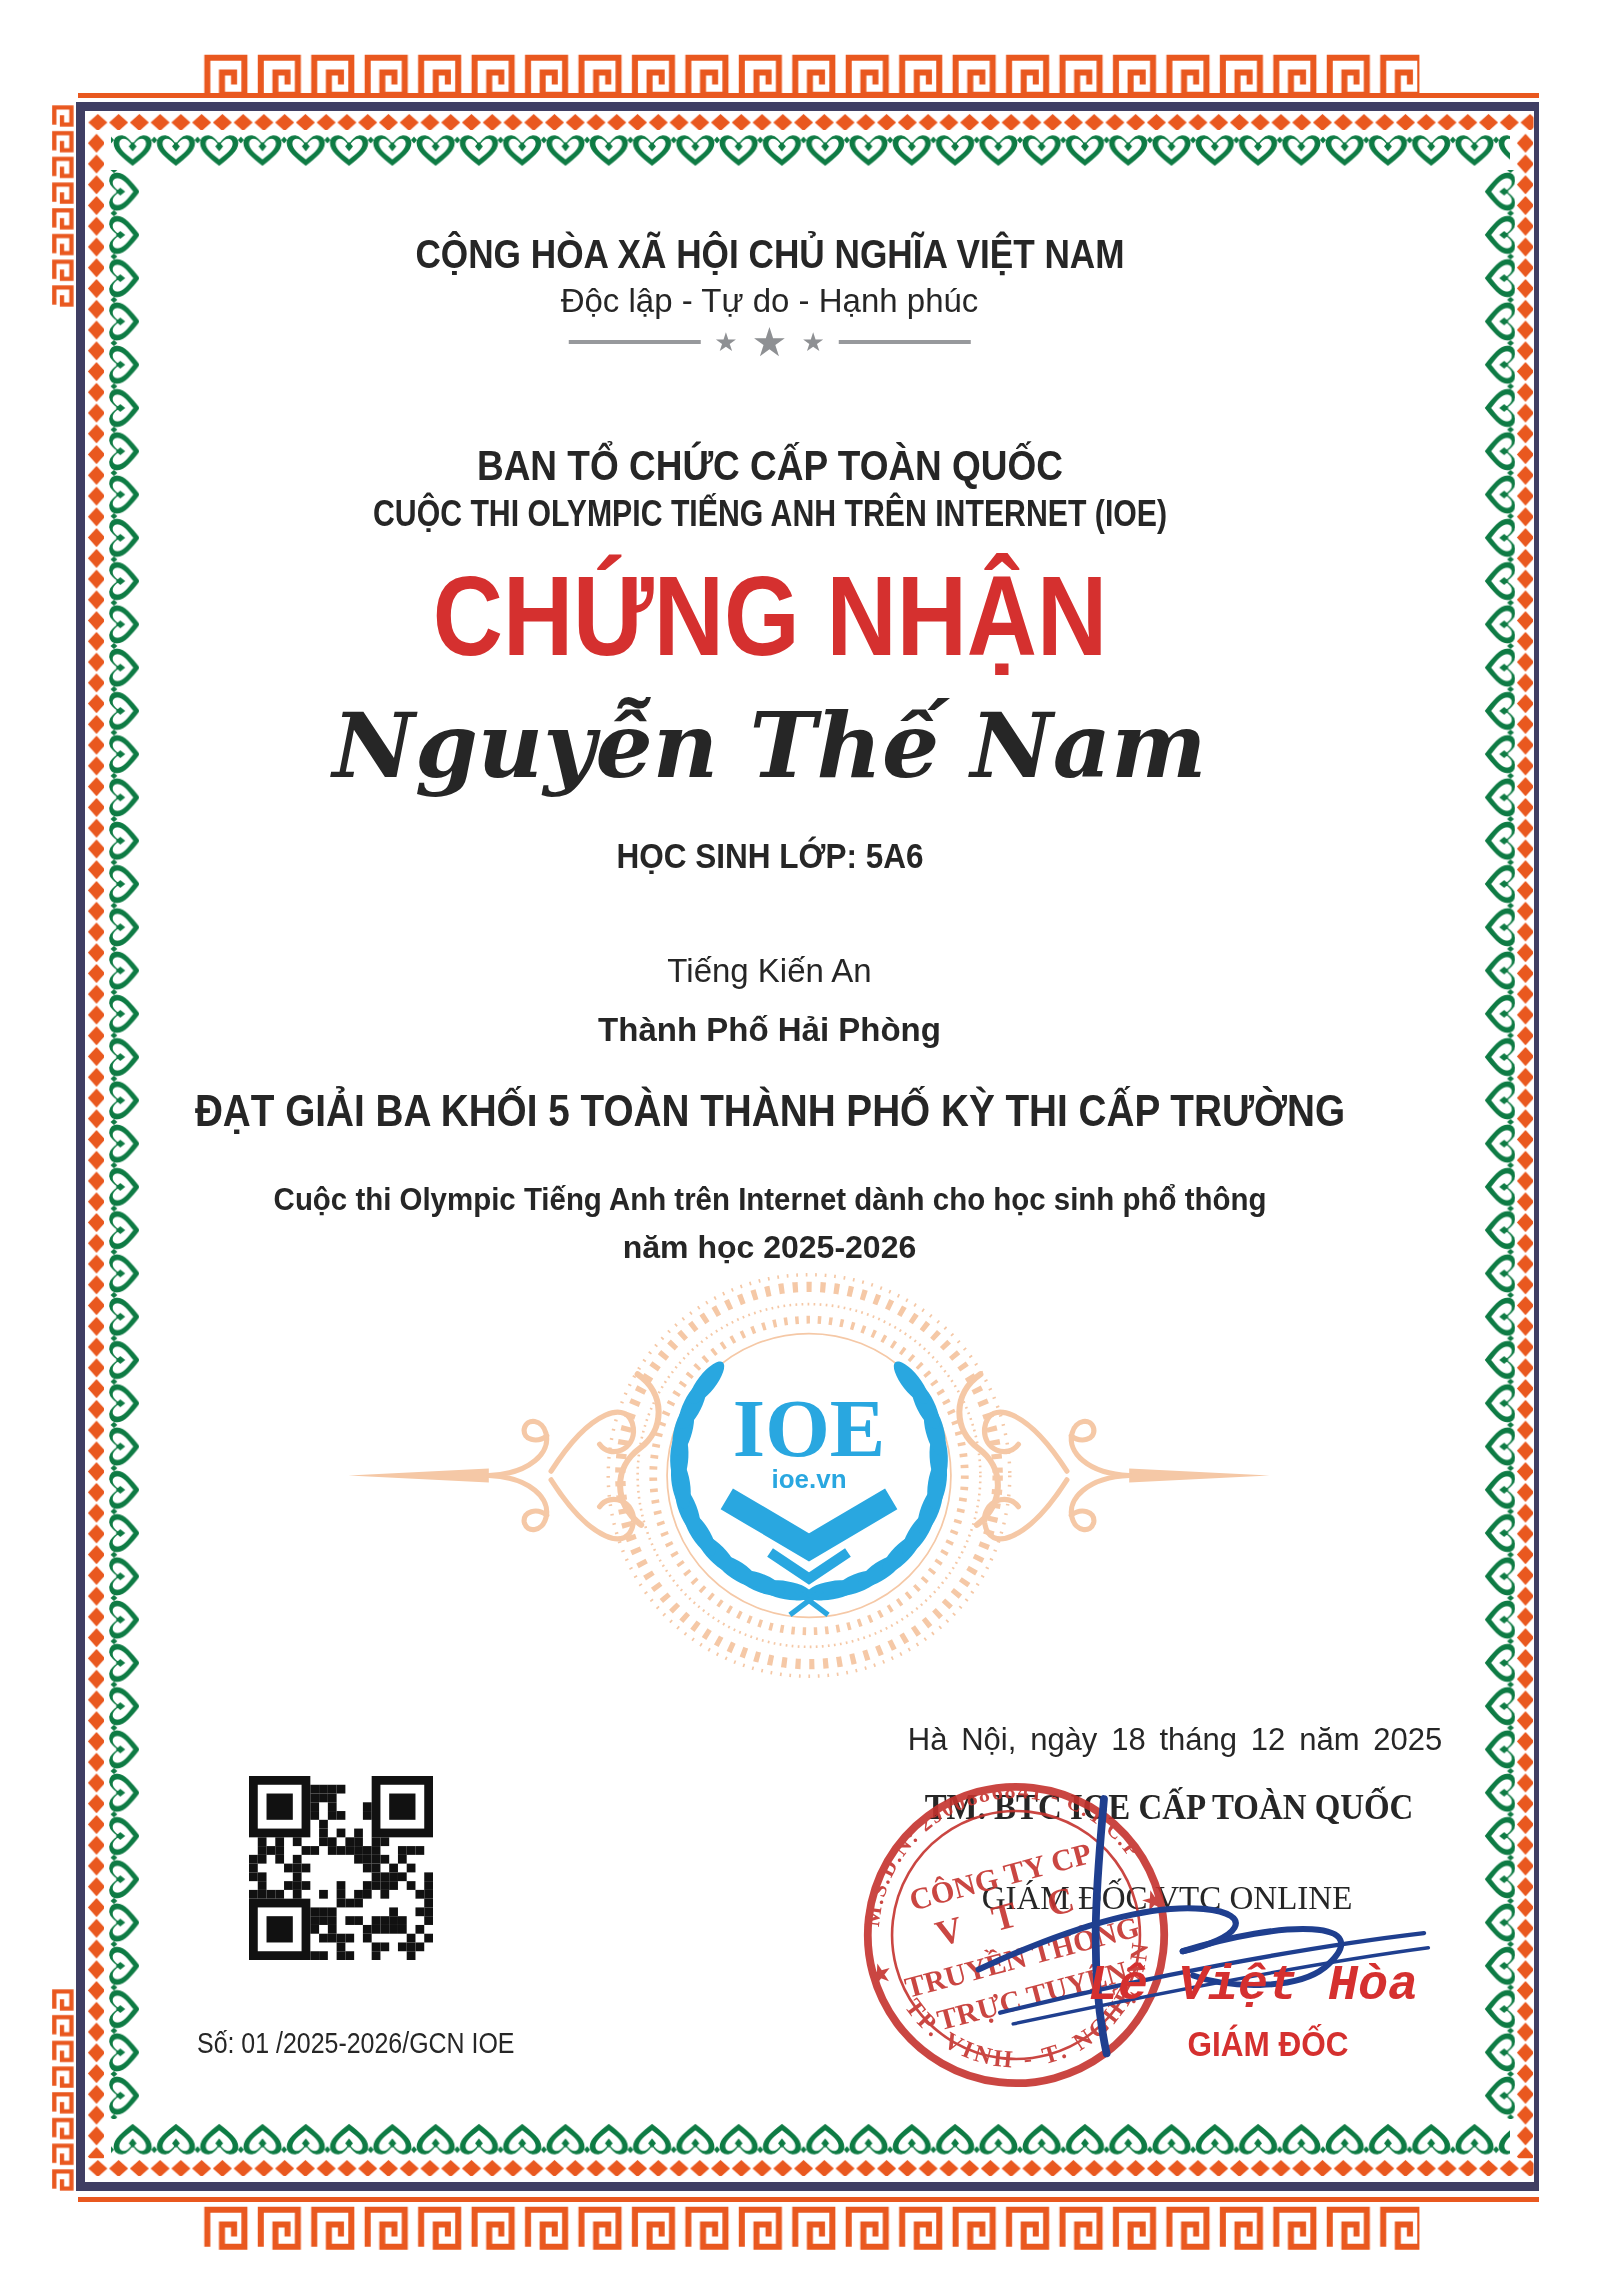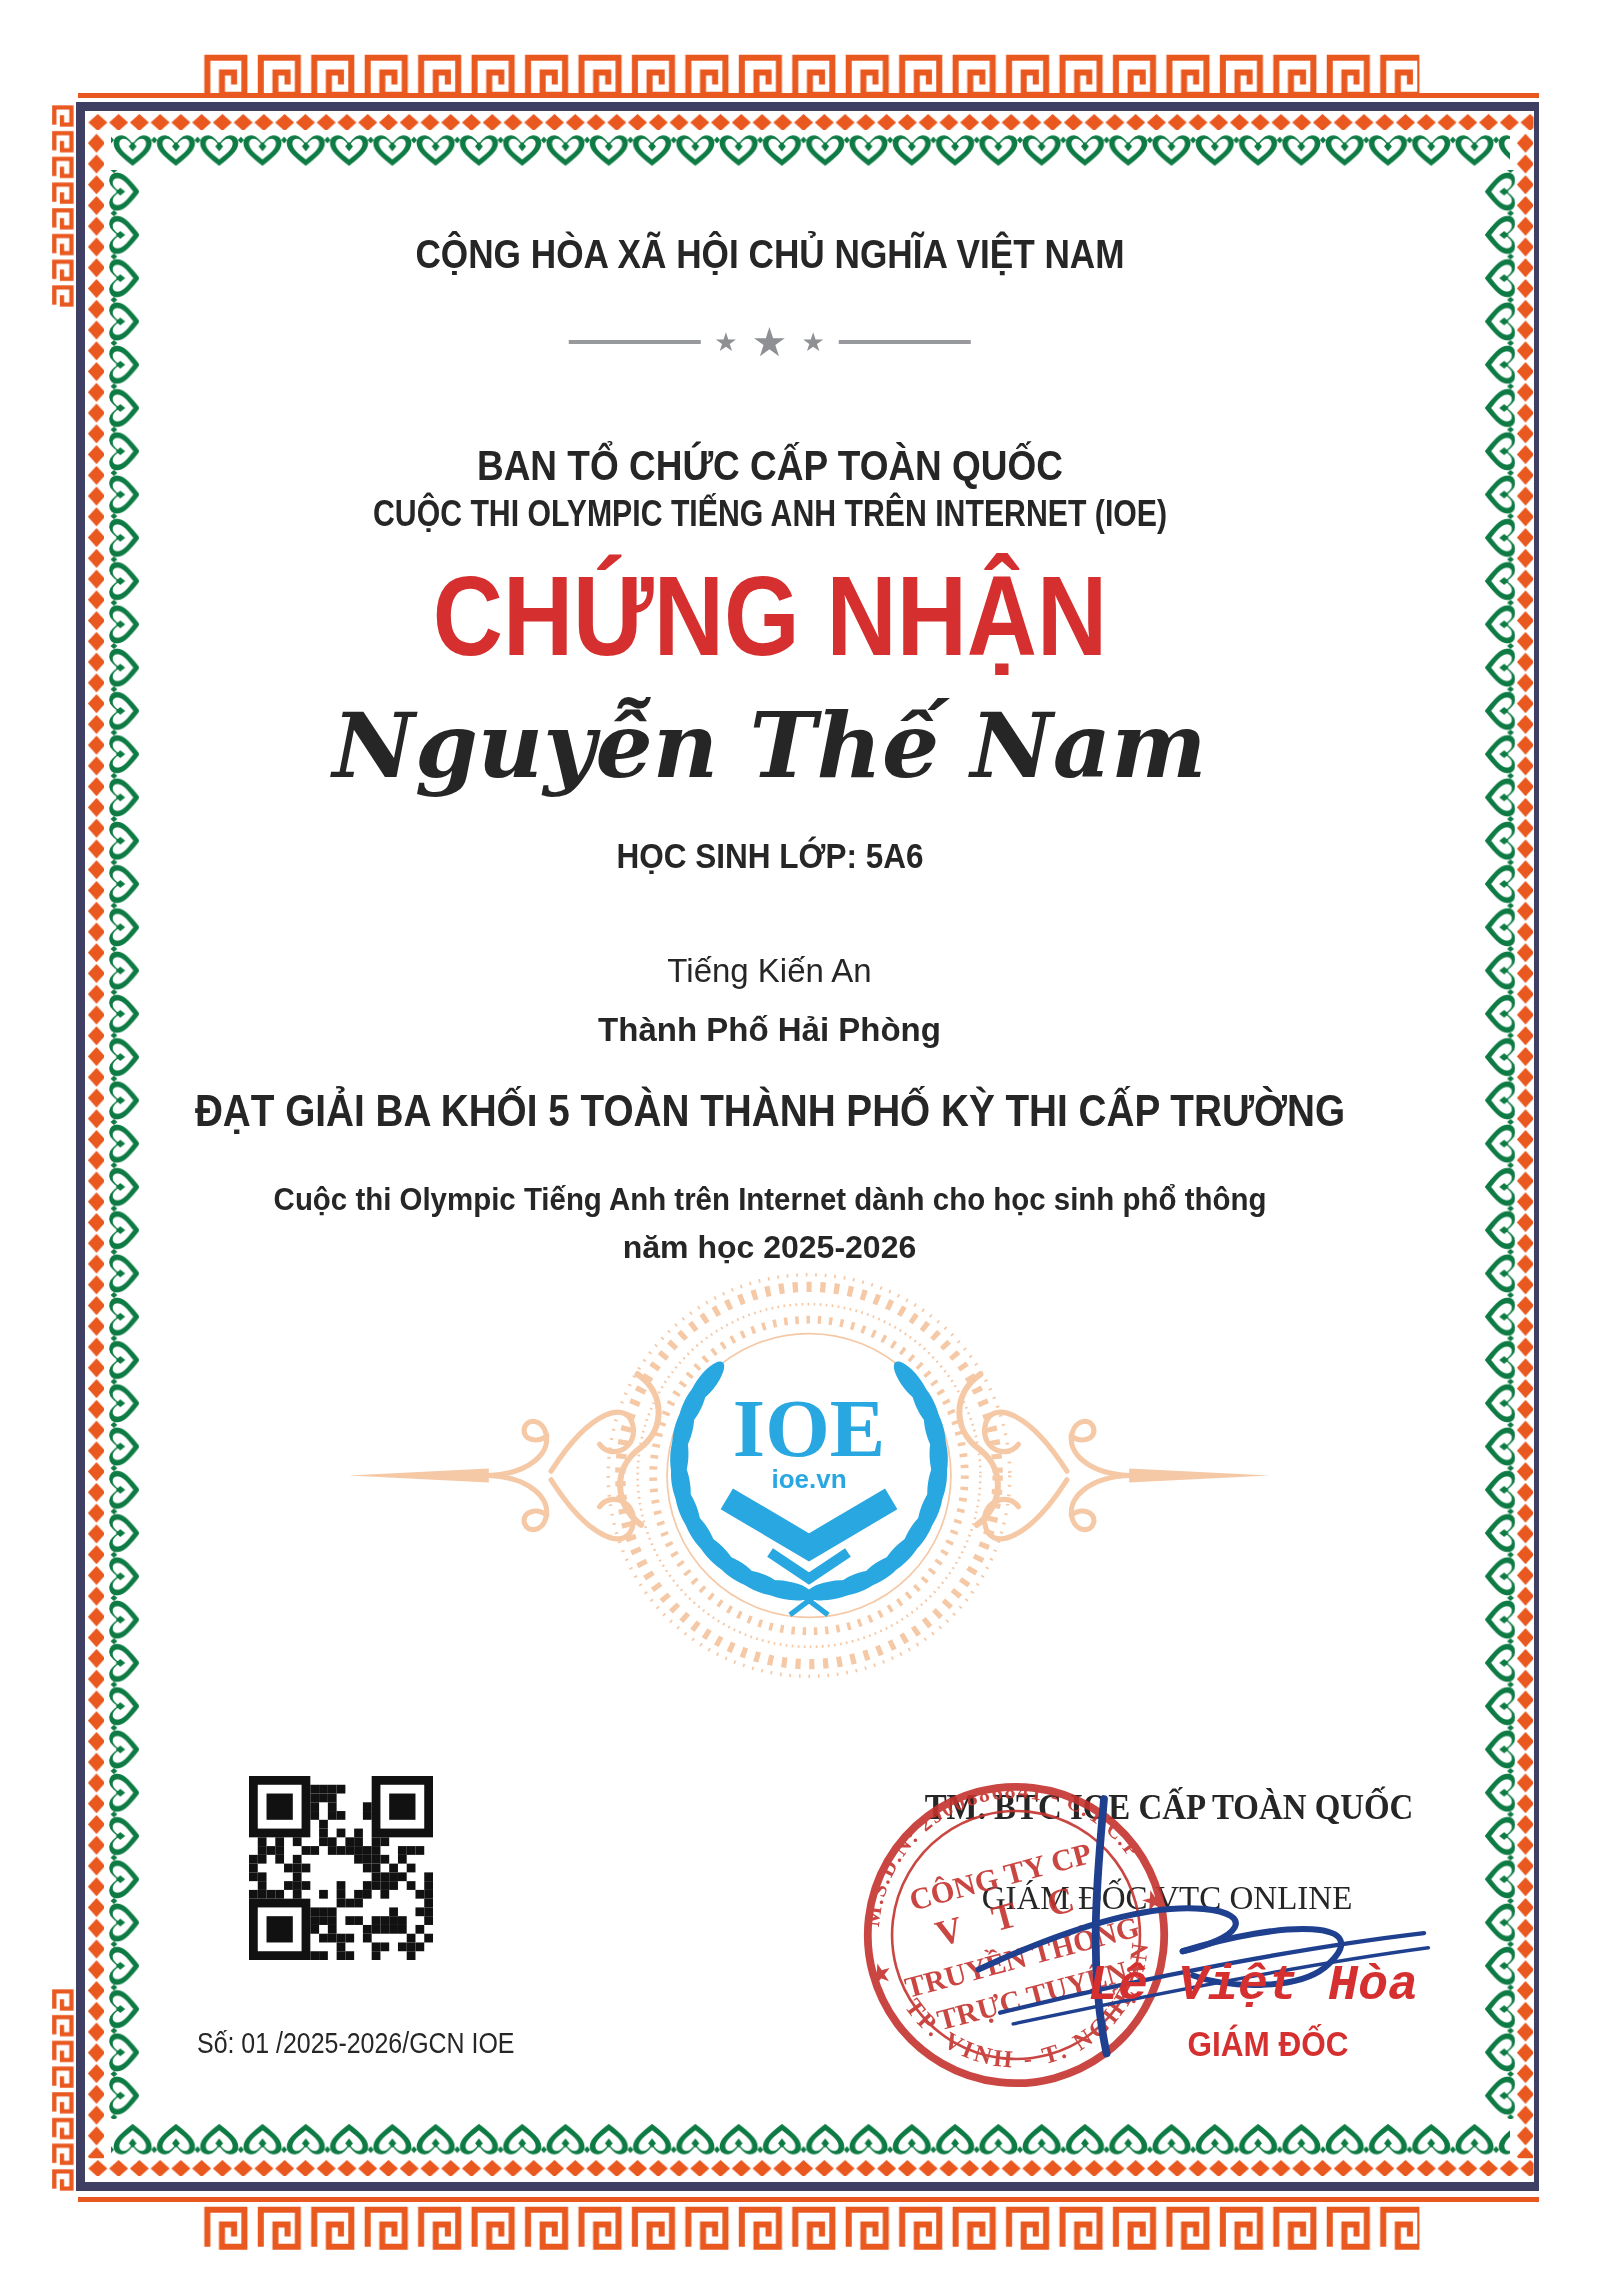--- a/index.html
+++ b/index.html
@@ -129,20 +129,21 @@
       <rect width="1616" height="40" fill="url(#phU)"></rect>
     </svg>
   <svg class="dec" style="left:106px;top:170px" width="33" height="1949" viewBox="0 0 38 2252">
       <rect width="38" height="2252" fill="url(#phL)"></rect>
     </svg>
   <svg class="dec" style="left:1482px;top:170px" width="33" height="1949" viewBox="0 0 38 2252">
       <rect width="38" height="2252" fill="url(#phR)"></rect>
     </svg>
 
   <div class="c sq88 t-republic">CỘNG HÒA XÃ HỘI CHỦ NGHĨA VIỆT NAM</div>
+  <div class="c t-motto">Độc lập - Tự do - Hạnh phúc</div>
   <div class="divider">
     <span class="bar"></span>
     <span class="st s-small">★</span>
     <span class="st s-big">★</span>
     <span class="st s-small">★</span>
     <span class="bar"></span>
   </div>
 
   <div class="c sq86 t-org1">BAN TỔ CHỨC CẤP TOÀN QUỐC</div>
   <div class="c sq84 t-org2">CUỘC THI OLYMPIC TIẾNG ANH TRÊN INTERNET (IOE)</div>
@@ -202,20 +203,21 @@
     <g>
       <text x="550" y="212" text-anchor="middle" font-family="Liberation Serif, serif" font-weight="bold" font-size="96" fill="#29A7E0">IOE</text>
       <text x="550" y="250" text-anchor="middle" font-family="Liberation Sans, sans-serif" font-weight="bold" font-size="30" fill="#29A7E0">ioe.vn</text>
       <polyline points="455,262 550,318 645,262" fill="none" stroke="#29A7E0" stroke-width="28"></polyline>
       <polyline points="505,324 550,354 595,324" fill="none" stroke="#29A7E0" stroke-width="12"></polyline>
       <line x1="535" y1="368" x2="572" y2="396" stroke="#29A7E0" stroke-width="6"></line>
       <line x1="565" y1="368" x2="528" y2="396" stroke="#29A7E0" stroke-width="6"></line>
     </g>
   </svg>
 
+  <div class="cc t-date">Hà Nội, ngày 18 tháng 12 năm 2025</div>
   <div class="cc sq94 serif t-auth1">TM. BTC IOE CẤP TOÀN QUỐC</div>
   <div class="cc serif t-auth2">GIÁM ĐỐC VTC ONLINE</div>
 
   <svg class="dec" style="left:834px;top:1753px" width="364" height="364" viewBox="0 0 420 420">
     <defs>
       <path id="arcT" d="M 52 210 A 158 158 0 0 1 368 210" fill="none"></path>
       <path id="arcB" d="M 63 252 A 153 153 0 0 0 357 252" fill="none"></path>
     </defs>
     <g transform="rotate(-15 210 210)" opacity="0.9" fill="#C5332E" font-family="Liberation Serif, serif" font-weight="bold" text-anchor="middle">
       <circle cx="210" cy="210" r="171" fill="none" stroke="#C5332E" stroke-width="9"></circle>

